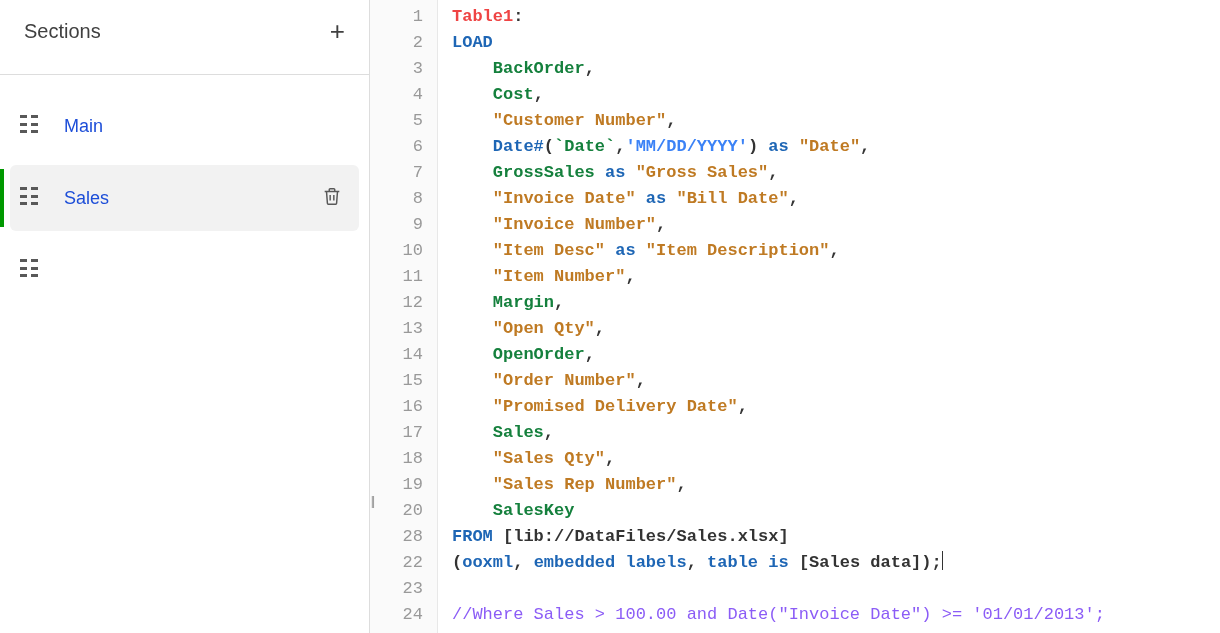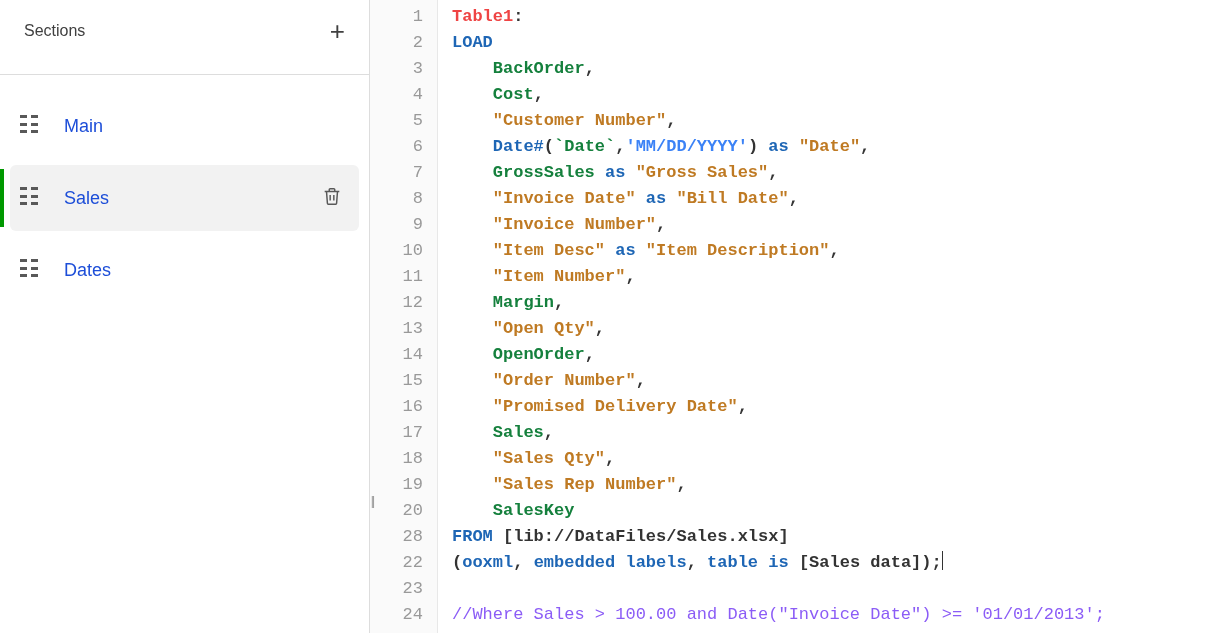--- a/index.html
+++ b/index.html
@@ -20,21 +20,21 @@
     position: relative;
   }
   .sidebar-header {
     display: flex;
     align-items: center;
     justify-content: space-between;
     padding: 18px 24px 30px 24px;
     border-bottom: 1px solid #ddd;
   }
   .sidebar-title {
-    font-size: 16px;
+    font-size: 20px;
     font-weight: 500;
     color: #404040;
   }
   .add-btn {
     font-size: 26px;
     color: #404040;
     line-height: 1;
     cursor: pointer;
     font-weight: 300;
   }
@@ -172,21 +172,20 @@
       </div>
       <div class="section-item">
         <div class="drag-icon">
           <span></span>
           <span></span>
           <span></span>
           <span></span>
           <span></span>
           <span></span>
         </div>
-        <div class="section-label">Dates</div>
       </div>
     </div>
   <div class="gutter-handle">||</div>
 </div>
 
 <div class="editor">
   <div class="gutter">
       <div>1</div>
       <div>2</div>
       <div>3</div>

